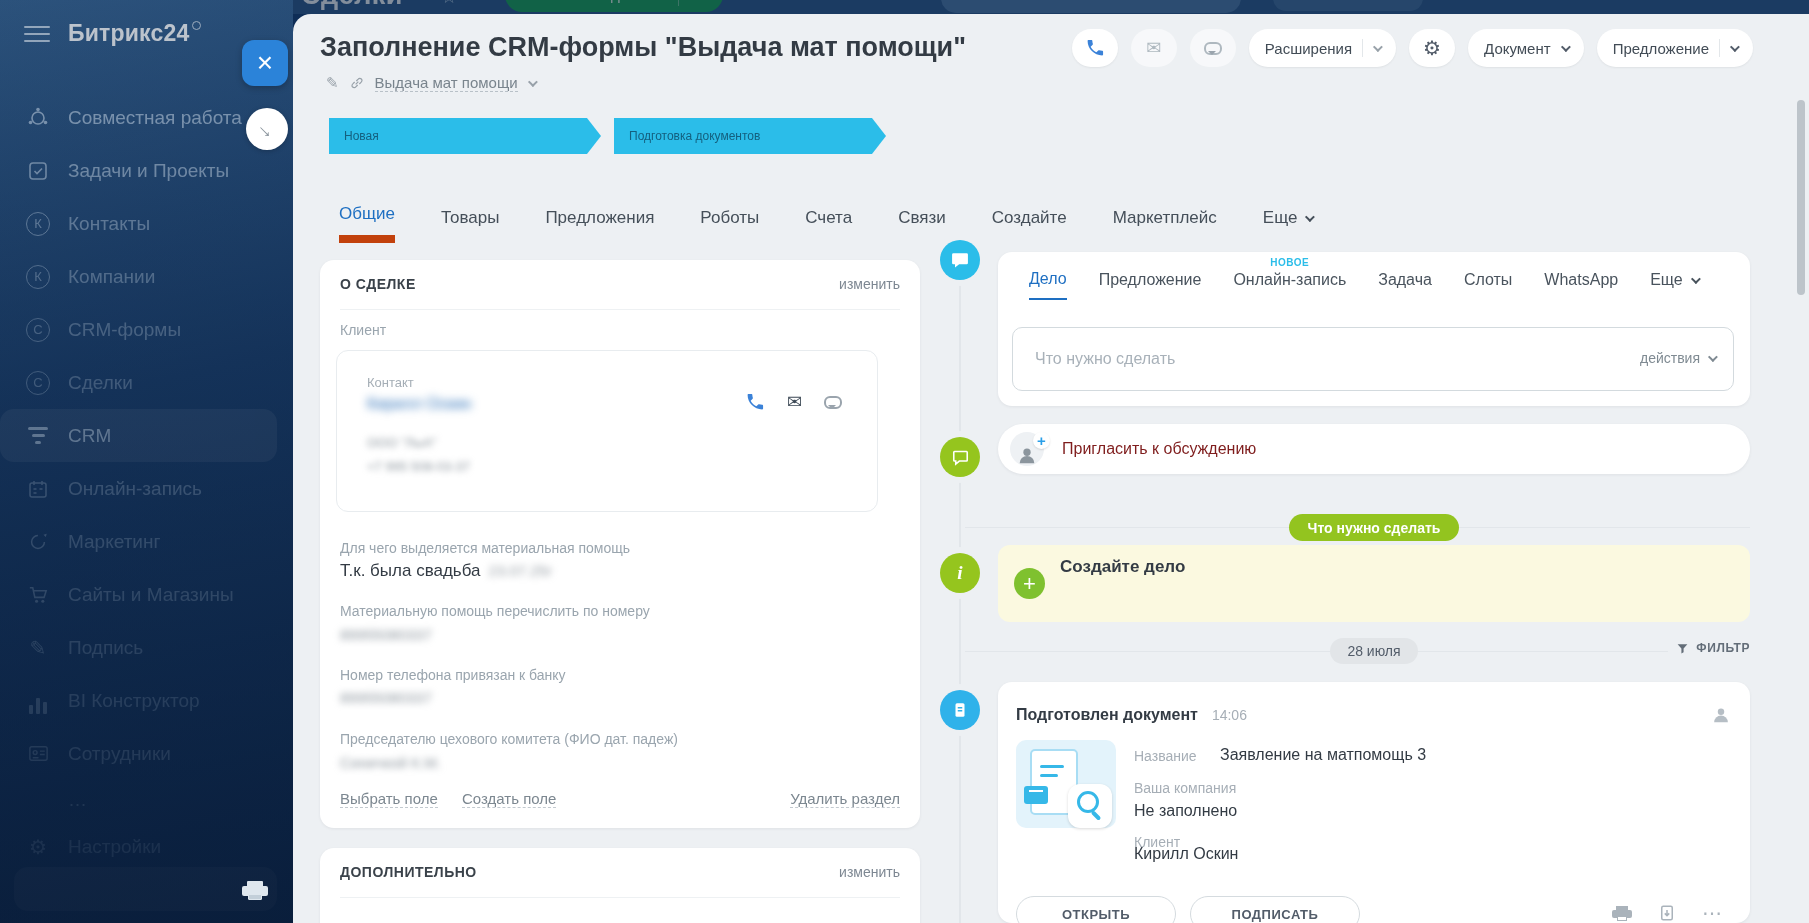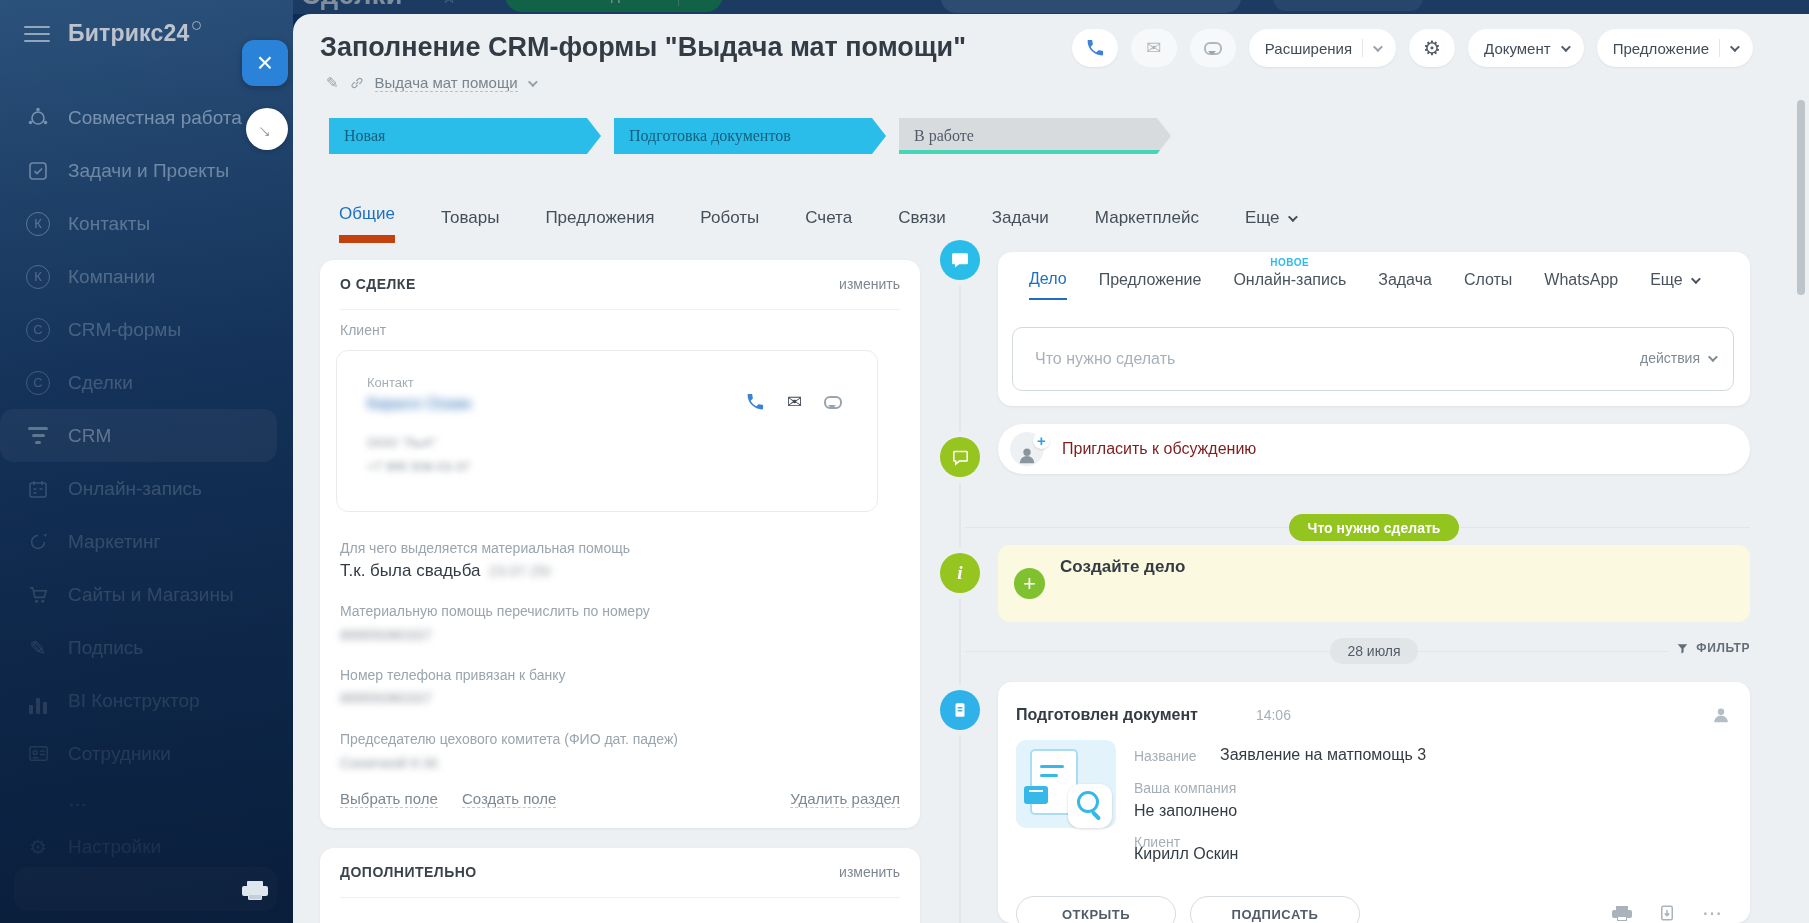--- a/index.html
+++ b/index.html
@@ -58,21 +58,21 @@
 
   .hdr-btns { position:absolute; top:15px; right:56px; display:flex; gap:13px; align-items:center; z-index:4; }
   .pill { background:#fff; border-radius:19px; height:38px; display:flex; align-items:center; padding:0 16px; font-size:15px; color:#424c56; box-shadow:0 1px 2px rgba(40,50,60,.07); cursor:pointer; gap:10px; }
   .pill.sq { width:46px; justify-content:center; padding:0; }
   .pill.faded { background:rgba(255,255,255,.55); box-shadow:none; color:#aeb8bf; }
   .pill .vdiv { width:1px; height:18px; background:#e3e7ea; }
   .pill .gear-g { font-size:20px; color:#525c69; }
 
   
   .stages { position:absolute; left:36px; top:104px; display:flex; gap:13px; }
-  .stage { position:relative; width:272px; height:36px; clip-path:polygon(0 0, calc(100% - 14px) 0, 100% 50%, calc(100% - 14px) 100%, 0 100%); display:flex; align-items:center; padding-left:15px; font-size:16px; cursor:pointer;font-family:Liberation Serif, serif; }
+  .stage { position:relative; width:272px; height:36px; clip-path:polygon(0 0, calc(100% - 14px) 0, 100% 50%, calc(100% - 14px) 100%, 0 100%); display:flex; align-items:center; padding-left:15px; font-size:12px; cursor:pointer; }
   .st-cyan { background:#2bbde9; color:#14607f; }
   .st-gray { background:#d7dbde; color:#525c69; }
   .stage .ul { position:absolute; left:0; right:0; bottom:0; height:4px; }
   .ul-teal { background:#45d6b5; } .ul-orange { background:#f7a93b; } .ul-green { background:#84c83e; }
 
   
   .tabs { position:absolute; left:46px; top:190px; display:flex; gap:46px; font-size:17px; color:#454f59; }
   .tab { padding-bottom:11px; cursor:pointer; display:flex; align-items:center; gap:8px; }
   .tab.active { color:#1e6fc2; border-bottom:8px solid #c2410c; }
   .tab .chev { color:#454f59; }
@@ -129,21 +129,21 @@
   .hint-title { position:absolute; left:62px; top:12px; font-size:17px; font-weight:600; color:#333b44; }
   .hint-sub { position:absolute; left:62px; top:41px; font-size:15px; color:#7d93a6; }
 
   .date-line { position:absolute; left:672px; right:59px; top:637px; height:1px; background:#e2e6ea; }
   .date-pill { position:absolute; left:1037px; top:624px; width:88px; height:26px; border-radius:13px; background:#e2e5e8; color:#525c69; font-size:14px; display:flex; align-items:center; justify-content:center; z-index:2;text-align:center; }
   .filter { position:absolute; right:59px; top:627px; display:flex; align-items:center; gap:7px; font-size:12px; font-weight:bold; color:#636d78; letter-spacing:.6px; cursor:pointer; z-index:2; background:#edf0f3; padding-left:8px; }
 
   .card-entry { left:705px; top:668px; width:752px; height:241px; }
   .e-head { position:absolute; left:18px; top:24px; display:flex; align-items:baseline; gap:14px; }
   .e-title { font-size:16px; font-weight:bold; color:#333b44; }
-  .e-time { font-size:14px; color:#a6aeb6;margin-left:44px; }
+  .e-time { font-size:14px; color:#a6aeb6; }
   .e-person { position:absolute; right:18px; top:22px; color:#b6bec5; cursor:pointer; }
   .thumb { position:absolute; left:18px; top:58px; width:100px; height:88px; background:#e3f3fb; border-radius:10px; cursor:pointer; }
   .th-doc { position:absolute; left:14px; top:9px; width:48px; height:66px; background:#fff; border:2px solid #a8ddf4; border-radius:5px; }
   .th-doc i { position:absolute; left:8px; height:3px; background:#36b8e8; border-radius:2px; display:block; }
   .th-prn { position:absolute; left:8px; top:46px; width:24px; height:18px; background:#36b8e8; border-radius:3px; }
   .th-prn::after { content:""; position:absolute; left:5px; top:4px; right:5px; height:2px; background:#fff; }
   .th-mag { position:absolute; right:4px; bottom:0px; width:44px; height:44px; background:#fff; border-radius:12px; box-shadow:0 1px 3px rgba(0,0,0,.15); }
   .th-mag::before { content:""; position:absolute; left:9px; top:7px; width:16px; height:16px; border:3.5px solid #36b8e8; border-radius:50%; }
   .th-mag::after { content:""; position:absolute; left:26px; top:26px; width:4px; height:11px; background:#36b8e8; border-radius:2px; transform:rotate(-45deg); }
   .e-lbl { position:absolute; font-size:14px; color:#a6aeb6; }
@@ -352,24 +352,20 @@
         </div>
     </div>
 
     <div class="stages">
       <div class="stage st-cyan">
           <span>Новая</span>
         </div>
       <div class="stage st-cyan">
           <span>Подготовка документов</span>
         </div>
-      <div class="stage st-gray">
-          <span>В работе</span>
-          <span class="ul ul-teal"></span>
-        </div>
     </div>
 
     <div class="tabs">
       <div class="tab active">
           <span>Общие</span>
         </div>
       <div class="tab">
           <span>Товары</span>
         </div>
       <div class="tab">
@@ -378,21 +374,21 @@
       <div class="tab">
           <span>Роботы</span>
         </div>
       <div class="tab">
           <span>Счета</span>
         </div>
       <div class="tab">
           <span>Связи</span>
         </div>
       <div class="tab">
-          <span>Задачи</span>
+          <span>Создайте</span>
         </div>
       <div class="tab">
           <span>Маркетплейс</span>
         </div>
       <div class="tab">
           <span>Еще</span>
           <span class="chev"></span>
         </div>
     </div>
 

